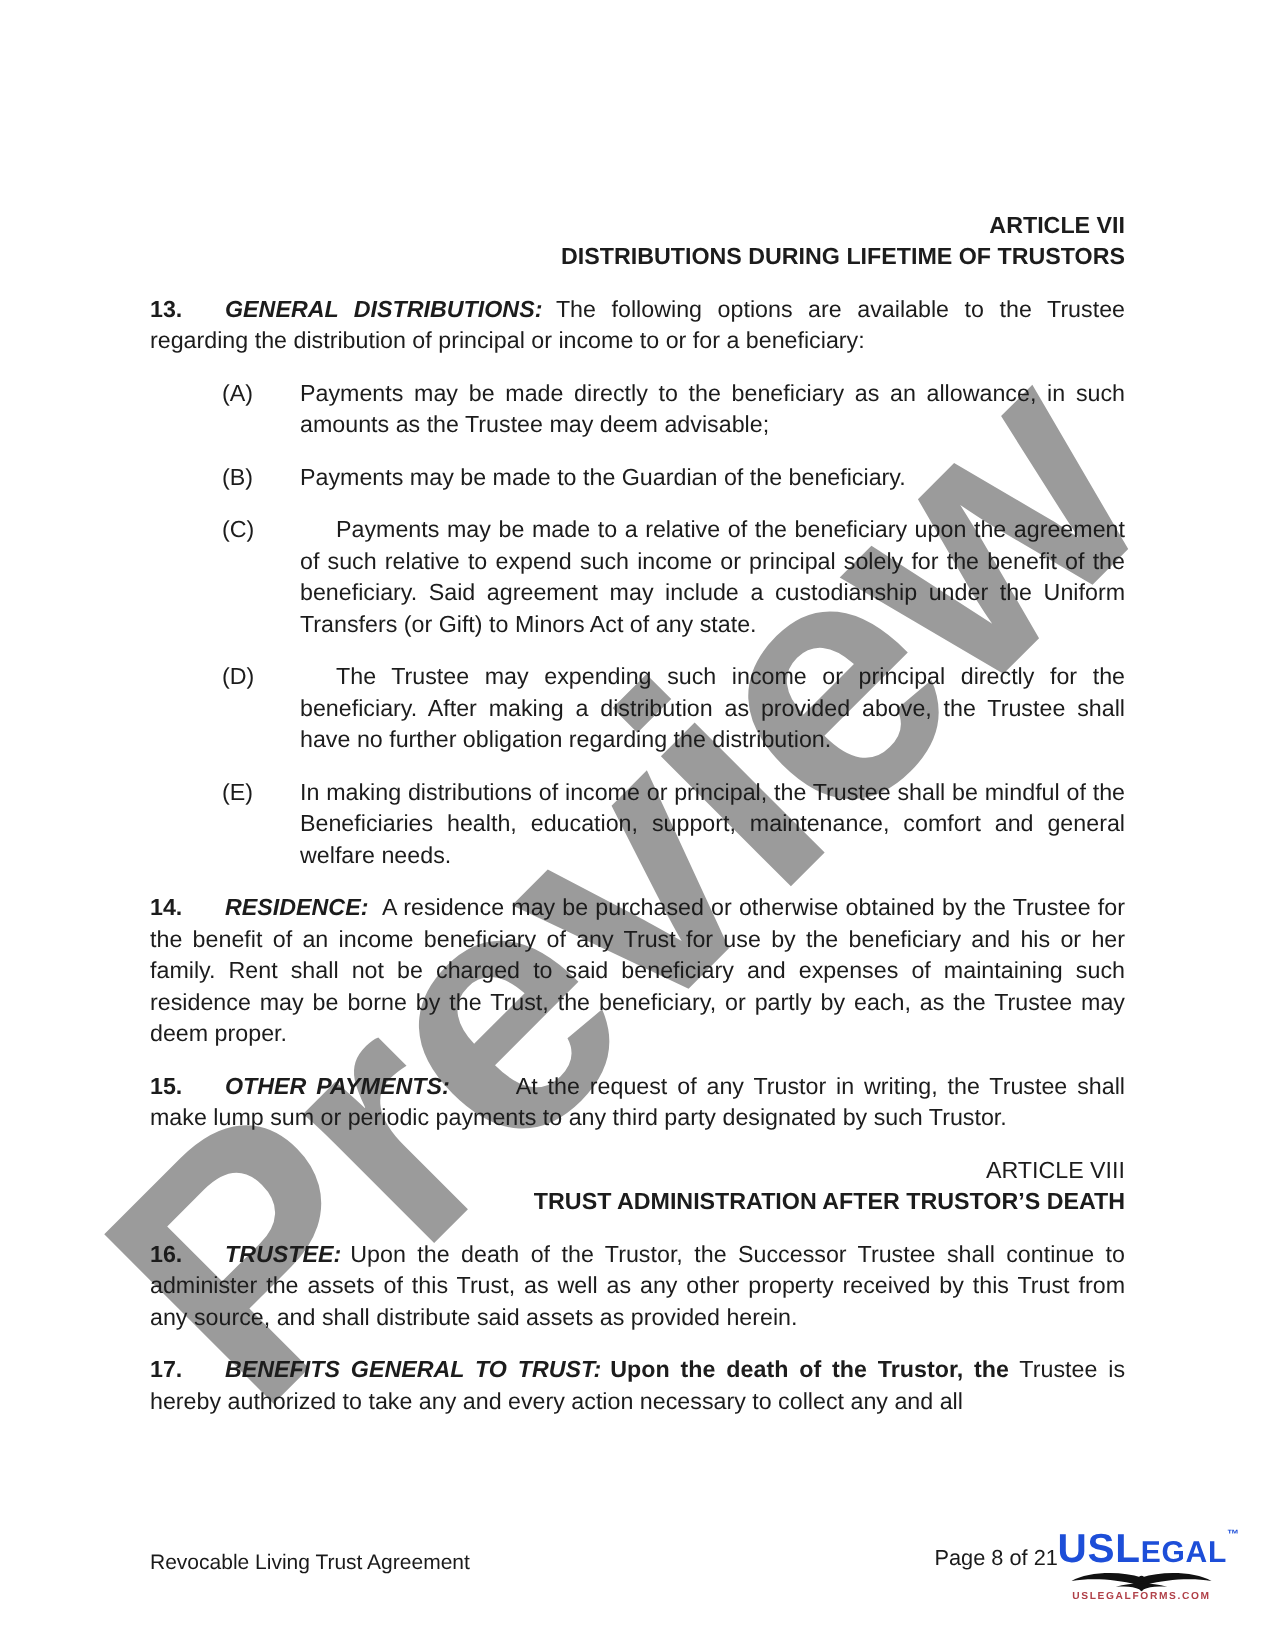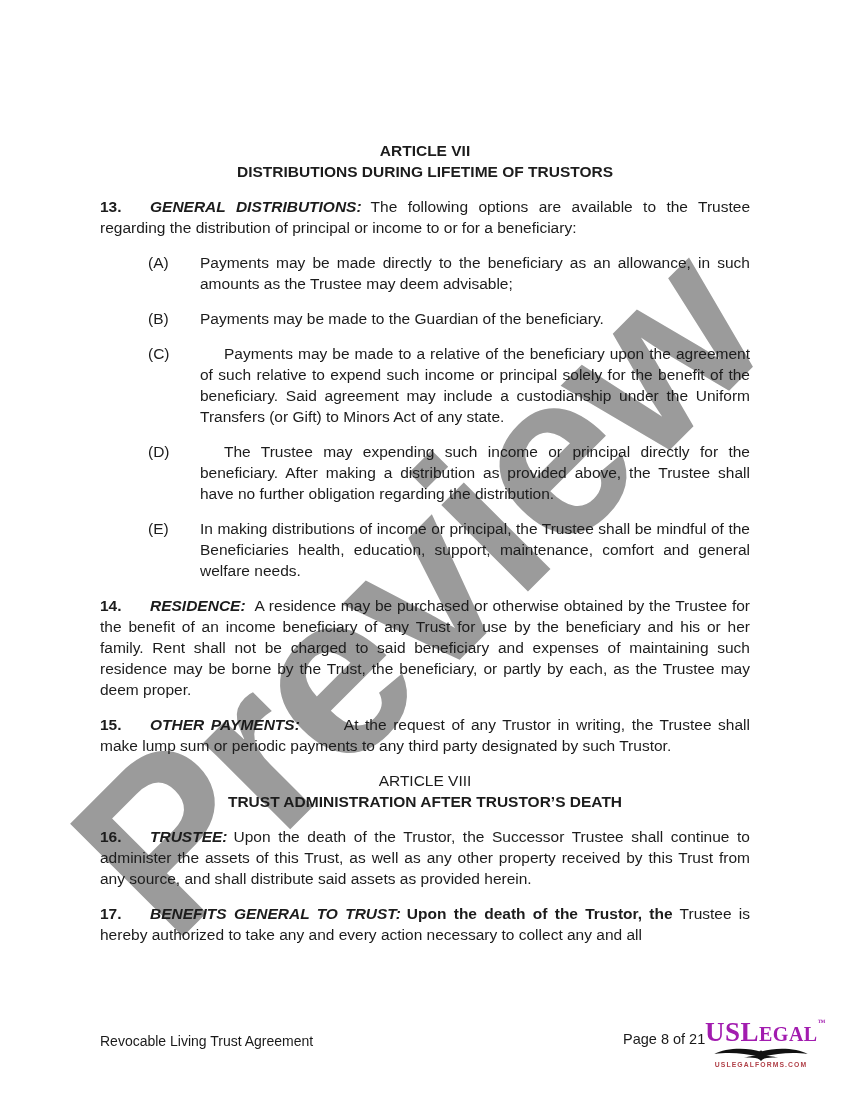--- a/index.html
+++ b/index.html
@@ -40,21 +40,21 @@
     position: absolute;
     left: 100px;
     top: 140px;
     width: 650px;
     z-index: 1;
     font-size: 15.5px;
     line-height: 21px;
     text-align: justify;
   }
   .doc-heading {
-    text-align: center;
+    text-align: right;
     font-weight: bold;
     margin: 0 0 14px 0;
   }
   .doc-heading .hline { display: block; }
   .doc-heading .regular { font-weight: normal; }
   p.sec {
     margin: 0 0 14px 0;
   }
   p.sec:last-child { margin-bottom: 0; }
   .num {
@@ -99,23 +99,23 @@
   .logo {
     position: absolute;
     left: 705px;
     top: 1019px;
     width: 112px;
     text-align: center;
     z-index: 1;
     line-height: 1;
   }
   .logo-text {
-    font-family: Liberation Serif, serif;
+    font-family: Liberation Sans, sans-serif;
     font-weight: bold;
-    color: #a21caf;
+    color: #1d4ed8;
     white-space: nowrap;
   }
   .logo-text .lg { font-size: 27px; letter-spacing: 0.5px; }
   .logo-text .sm { font-size: 20px; letter-spacing: 0.5px; }
   .logo-text .tm { font-size: 8px; vertical-align: 16px; }
   .logo-eagle { display: block; margin: 1px auto 1px auto; }
   .logo-site {
     font-size: 6.8px;
     font-weight: bold;
     letter-spacing: 1.1px;

